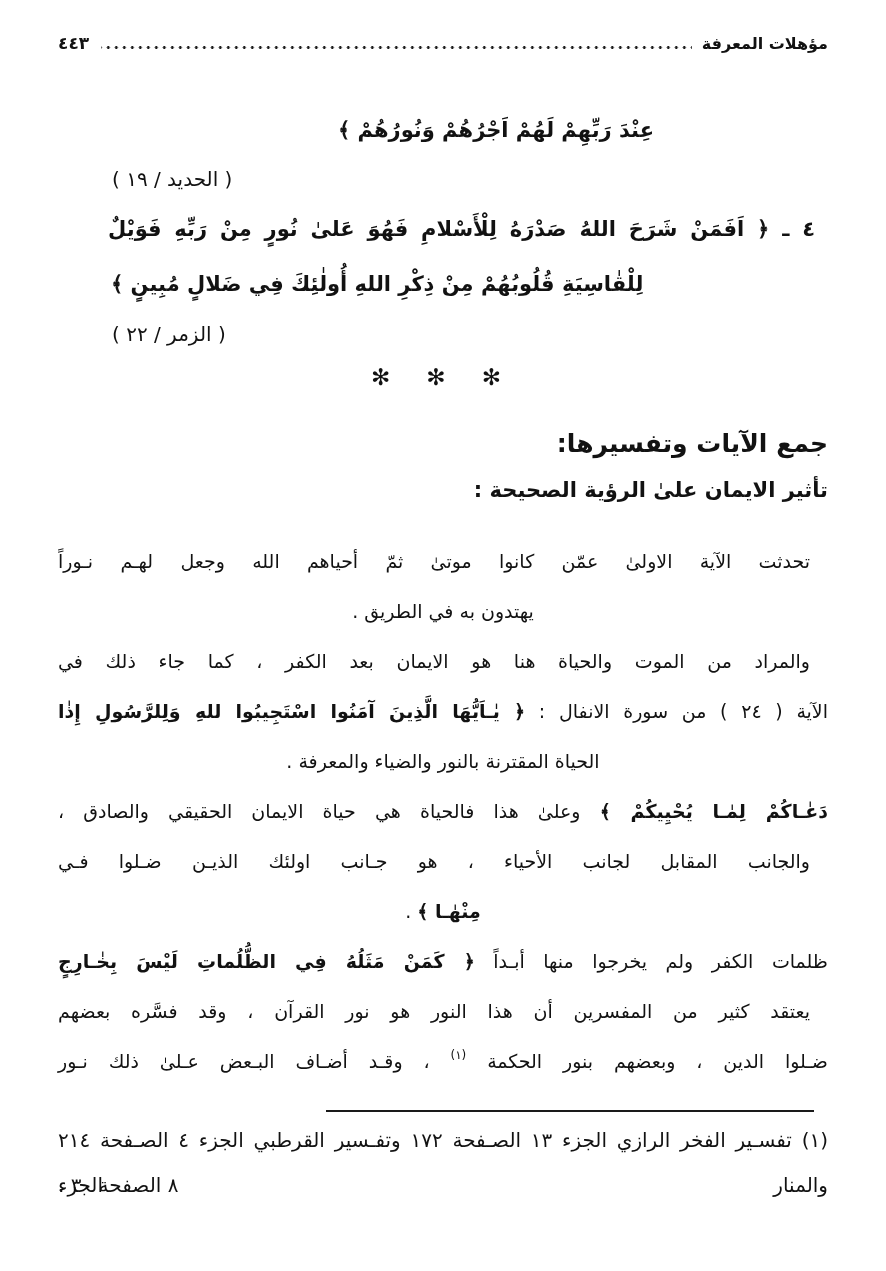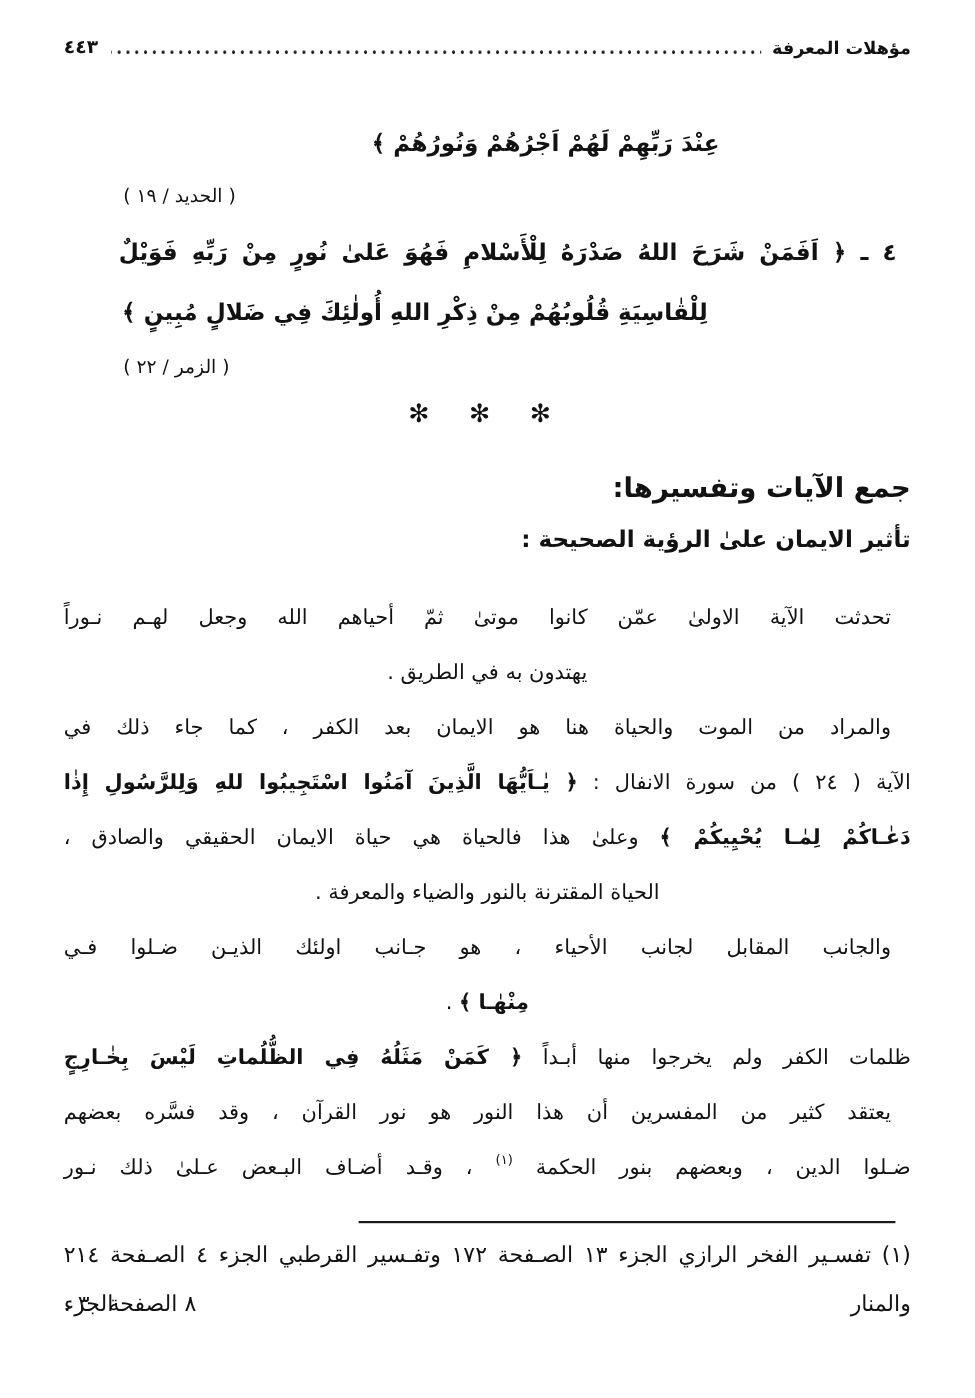--- a/index.html
+++ b/index.html
@@ -14,21 +14,21 @@
   .hdr-title{white-space:nowrap;padding-left:10px;}
   .leader{flex:1;height:5px;margin-top:8px;
     background-image:radial-gradient(circle,#1c1c1c 1.3px,transparent 1.7px);
     background-size:8px 5px;background-repeat:repeat-x;background-position:center;}
   .pagenum{white-space:nowrap;padding-right:12px;font-size:17px;}
 
   
   .verses{margin-top:46px;font-weight:bold;font-size:21px;}
   .v-cont{height:52px;line-height:52px;text-align:center;transform:translateX(53px);}
   .v-ref{height:46px;line-height:46px;text-align:left;padding-left:54px;
-         font-size:17px;font-weight:normal;}
+         font-size:20px;font-weight:normal;}
   .v-ref2{height:44px;line-height:44px;}
   .v4l1{height:55px;line-height:55px;text-align:justify;text-align-last:justify;
         padding-left:50px;padding-right:13px;}
   .v4l2{height:55px;line-height:55px;text-align:left;padding-left:53px;}
 
   
   .orn{height:42px;line-height:42px;text-align:center;font-size:23px;
        letter-spacing:14px;font-weight:bold;}
 
   
@@ -79,22 +79,22 @@
   <div class="bodytext">
 
     <div>
       <div class="ln fill ind">تحدثت الآية الاولىٰ عمّن كانوا موتىٰ ثمّ أحياهم الله وجعل لهـم نـوراً</div>
       <div class="ln end">يهتدون به في الطريق .</div>
     </div>
 
     <div>
       <div class="ln fill ind">والمراد من الموت والحياة هنا هو الايمان بعد الكفر ، كما جاء ذلك في</div>
       <div class="ln fill"><span>الآية ( ٢٤ ) من سورة الانفال : </span><span class="q">﴿ يٰـاَيُّهَا الَّذِينَ آمَنُوا اسْتَجِيبُوا للهِ وَلِلرَّسُولِ إِذٰا</span></div>
+      <div class="ln end">الحياة المقترنة بالنور والضياء والمعرفة .</div>
       <div class="ln fill"><span class="q">دَعٰـاكُمْ لِمٰـا يُحْيِيكُمْ ﴾</span><span> وعلىٰ هذا فالحياة هي حياة الايمان الحقيقي والصادق ،</span></div>
-      <div class="ln end">الحياة المقترنة بالنور والضياء والمعرفة .</div>
     </div>
 
     <div>
       <div class="ln fill ind">والجانب المقابل لجانب الأحياء ، هو جـانب اولئك الذيـن ضـلوا فـي</div>
       <div class="ln end"><span class="q">مِنْهٰـا ﴾</span><span> .</span></div>
       <div class="ln fill"><span>ظلمات الكفر ولم يخرجوا منها أبـداً </span><span class="q">﴿ كَمَنْ مَثَلُهُ فِي الظُّلُماتِ لَيْسَ بِخٰـارِجٍ</span></div>
     </div>
 
     <div>
       <div class="ln fill ind">يعتقد كثير من المفسرين أن هذا النور هو نور القرآن ، وقد فسَّره بعضهم</div>

